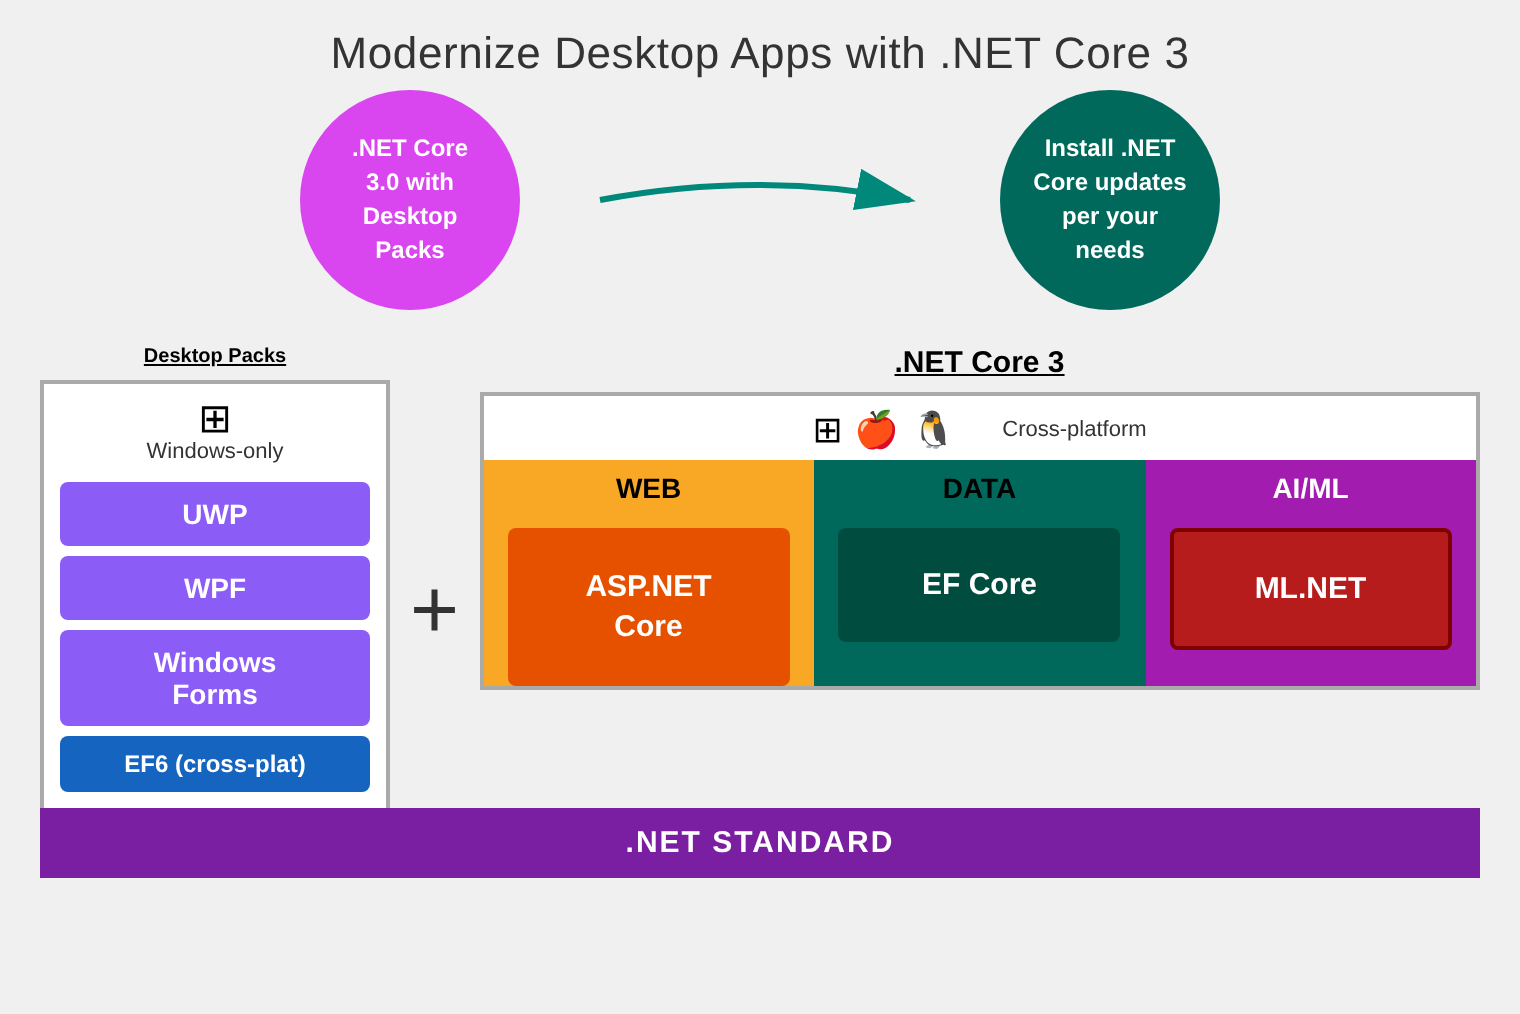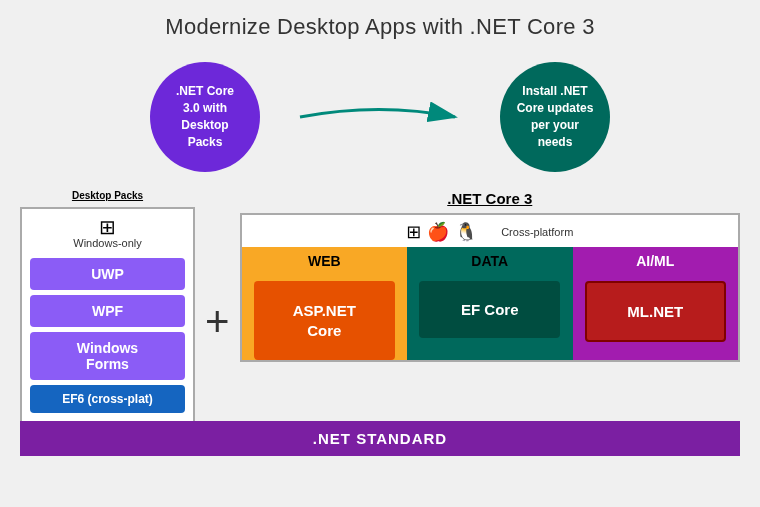--- a/index.html
+++ b/index.html
@@ -12,39 +12,39 @@
       display: flex;
       flex-direction: column;
       align-items: center;
     }
 
     .main-title {
       font-size: 22px;
       color: #333;
       text-align: center;
       margin-top: 14px;
-      margin-bottom: 22px;
+      margin-bottom: 5px;
       font-weight: 400;
       letter-spacing: 0.3px;
     }
 
     
     .flow-section {
       display: flex;
       align-items: center;
       justify-content: center;
       gap: 30px;
       margin-bottom: 18px;
     }
 
     .circle-left {
       width: 110px;
       height: 110px;
       border-radius: 50%;
-      background: #6d28d9;
+      background: #d946ef;
       color: white;
       display: flex;
       align-items: center;
       justify-content: center;
       text-align: center;
       font-size: 12px;
       font-weight: 600;
       line-height: 1.4;
       padding: 10px;
     }

